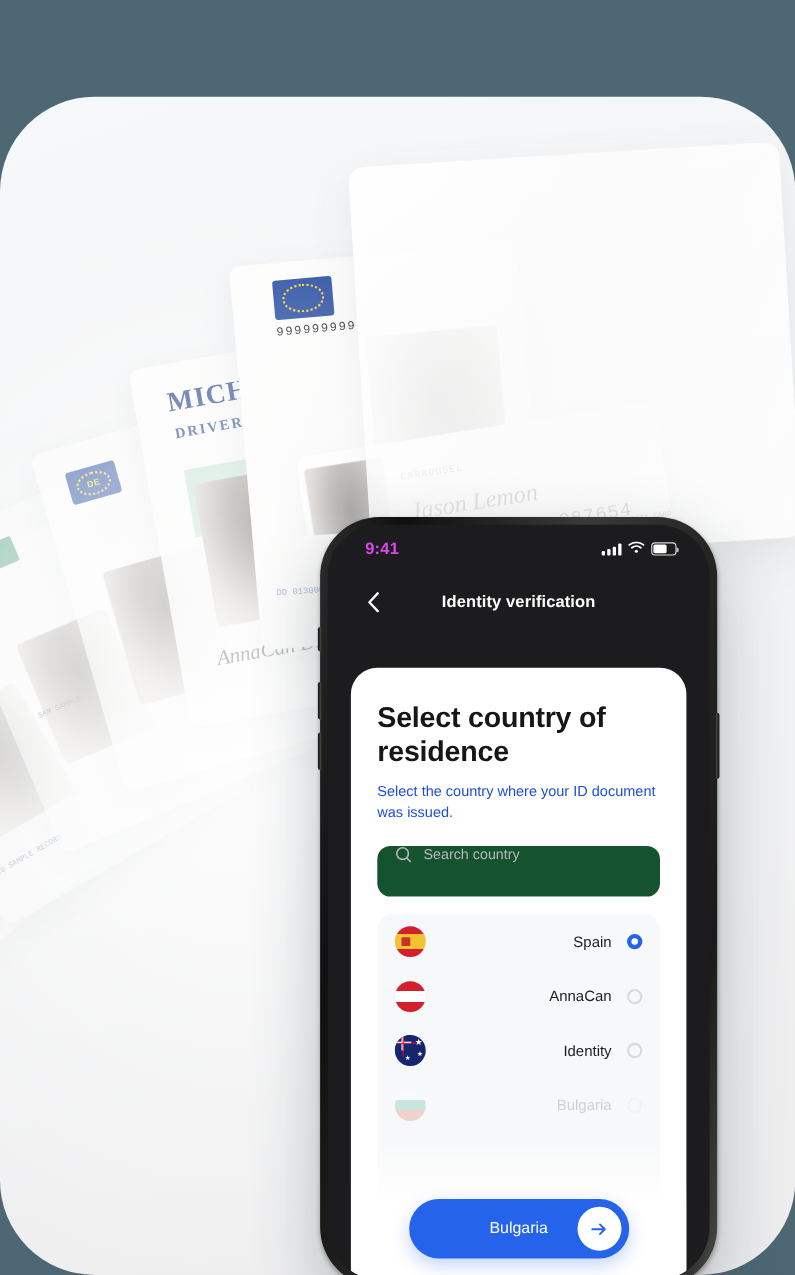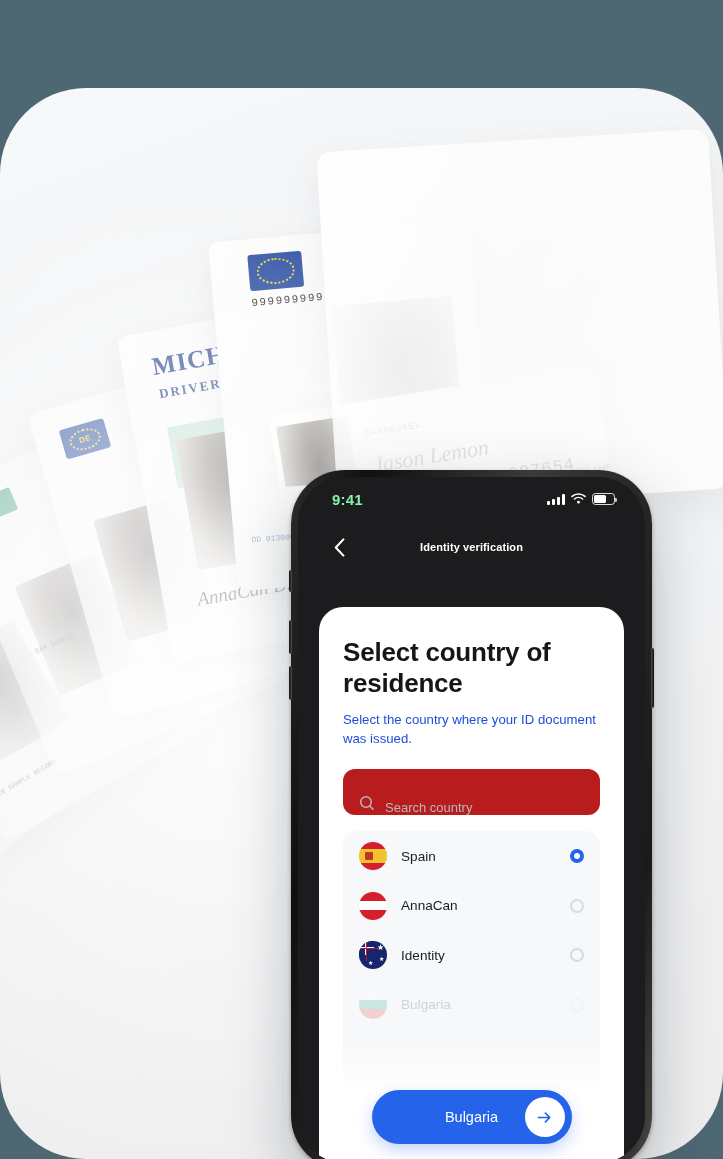--- a/index.html
+++ b/index.html
@@ -101,21 +101,21 @@
     background:#1c1c1e; border-radius:47px; overflow:hidden;
   }
   #volume-up{ position:absolute; left:-2px; top:150px; width:3px; height:34px; background:linear-gradient(90deg,#0e0e0e,#4e4e4a); border-radius:2px 0 0 2px;}
   #volume-down{ position:absolute; left:-2px; top:196px; width:3px; height:34px; background:linear-gradient(90deg,#0e0e0e,#4e4e4a); border-radius:2px 0 0 2px;}
   #mute-switch{ position:absolute; left:-2px; top:100px; width:3px; height:22px; background:linear-gradient(90deg,#0e0e0e,#4e4e4a); border-radius:2px 0 0 2px;}
   #power-button{ position:absolute; right:-2px; top:178px; width:3px; height:60px; background:linear-gradient(270deg,#0e0e0e,#4e4e4a); border-radius:0 2px 2px 0;}
 
   
   #status-bar{
     position:relative; height:44px; display:flex; align-items:center;
-    justify-content:space-between; padding:0 30px 0 34px; color:#86efac;
+    justify-content:space-between; padding:0 30px 0 34px; color:#d946ef;
   }
   #status-time{ font-size:15px; font-weight:bold; letter-spacing:.2px; }
   #status-icons{ display:flex; align-items:center; gap:6px; }
   .bars{ display:flex; align-items:flex-end; gap:2px; height:11px; }
   .bars i{ display:block; width:3px; background:#fff; border-radius:1px; }
   .bars i:nth-child(1){ height:4px; } .bars i:nth-child(2){ height:6px; }
   .bars i:nth-child(3){ height:8px; } .bars i:nth-child(4){ height:11px; }
   .battery{ width:23px; height:12px; border:1.4px solid rgba(255,255,255,.85); border-radius:3.5px; position:relative; padding:1.4px; }
   .battery span{ display:block; height:100%; width:66%; background:#fff; border-radius:1.5px; }
   .battery::after{ content:""; position:absolute; right:-3.4px; top:3.6px; width:2px; height:4.4px; background:rgba(255,255,255,.7); border-radius:0 1px 1px 0; }
@@ -123,48 +123,49 @@
   
   #nav-bar{
     position:relative; height:52px; display:flex; align-items:center;
     justify-content:center; color:#fff;
   }
   #back-button{
     position:absolute; left:28px; top:50%; transform:translateY(-50%);
     width:26px; height:26px; display:flex; align-items:center; justify-content:center;
     cursor:pointer;
   }
-  #nav-title{ font-size:11px; font-weight:bold; letter-spacing:.1px; }
+  #nav-title{ font-size:15px; font-weight:bold; letter-spacing:.1px; }
 
   
   #sheet{
     position:absolute; left:21px; right:21px; top:130px; bottom:0;
     background:#fff; border-radius:24px 24px 0 0;
     padding:30px 24px 0 24px; overflow:hidden;
   }
   #sheet-title{ font-size:26px; font-weight:bold; color:#15161a; letter-spacing:-.2px; }
   #sheet-subtitle{
     margin-top:11px; font-size:13.2px; line-height:1.45; color:#1d4ed8; max-width:278px;
   }
 
   #search-field{
-    margin-top:21px; height:46px; background:#b91c1c; border-radius:12px;
-    display:flex; align-items:flex-end; gap:10px; padding:0 16px;
+    margin-top:21px; height:46px; background:#14532d; border-radius:12px;
+    display:flex; align-items:flex-start; gap:10px; padding:0 16px;
   }
   #search-placeholder{ font-size:13px; color:#b5b8bd; }
 
   #country-list{
     margin-top:16px; background:#f7f8f9; border-radius:14px;
     height:268px; overflow:hidden; position:relative;
     -webkit-mask-image: linear-gradient(180deg,#000 0%,#000 78%,rgba(0,0,0,.15) 96%,rgba(0,0,0,0) 100%);
     mask-image: linear-gradient(180deg,#000 0%,#000 78%,rgba(0,0,0,.15) 96%,rgba(0,0,0,0) 100%);
   }
   .country-row{
     height:49.5px; display:flex; align-items:center; gap:14px; padding:0 16px;
     cursor:pointer;
+    text-align:right;
   }
   .country-name{ font-size:13.6px; color:#1b1d21; flex:1; }
   .flag{
     width:28px; height:28px; border-radius:50%; overflow:hidden;
     position:relative; flex:none; box-shadow:0 0 0 .5px rgba(0,0,0,.05);
   }
   .radio{
     width:14px; height:14px; border-radius:50%;
     border:2.4px solid #d7dade; flex:none;
   }

